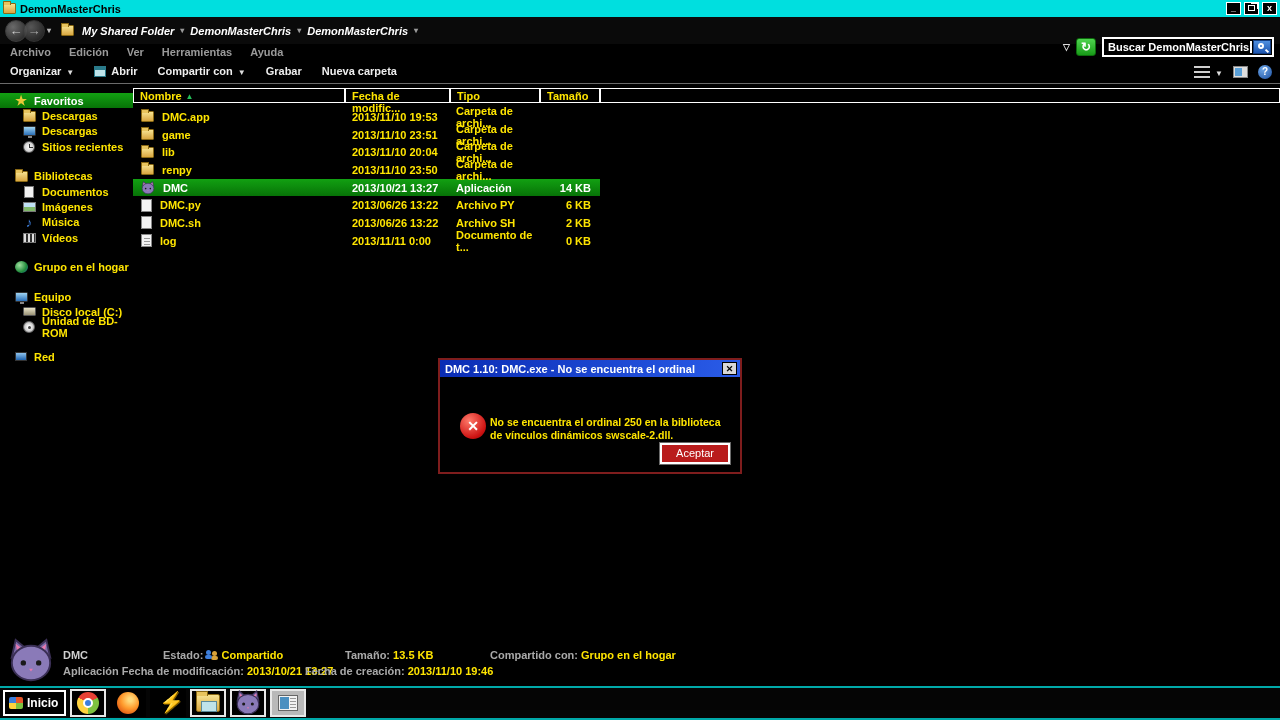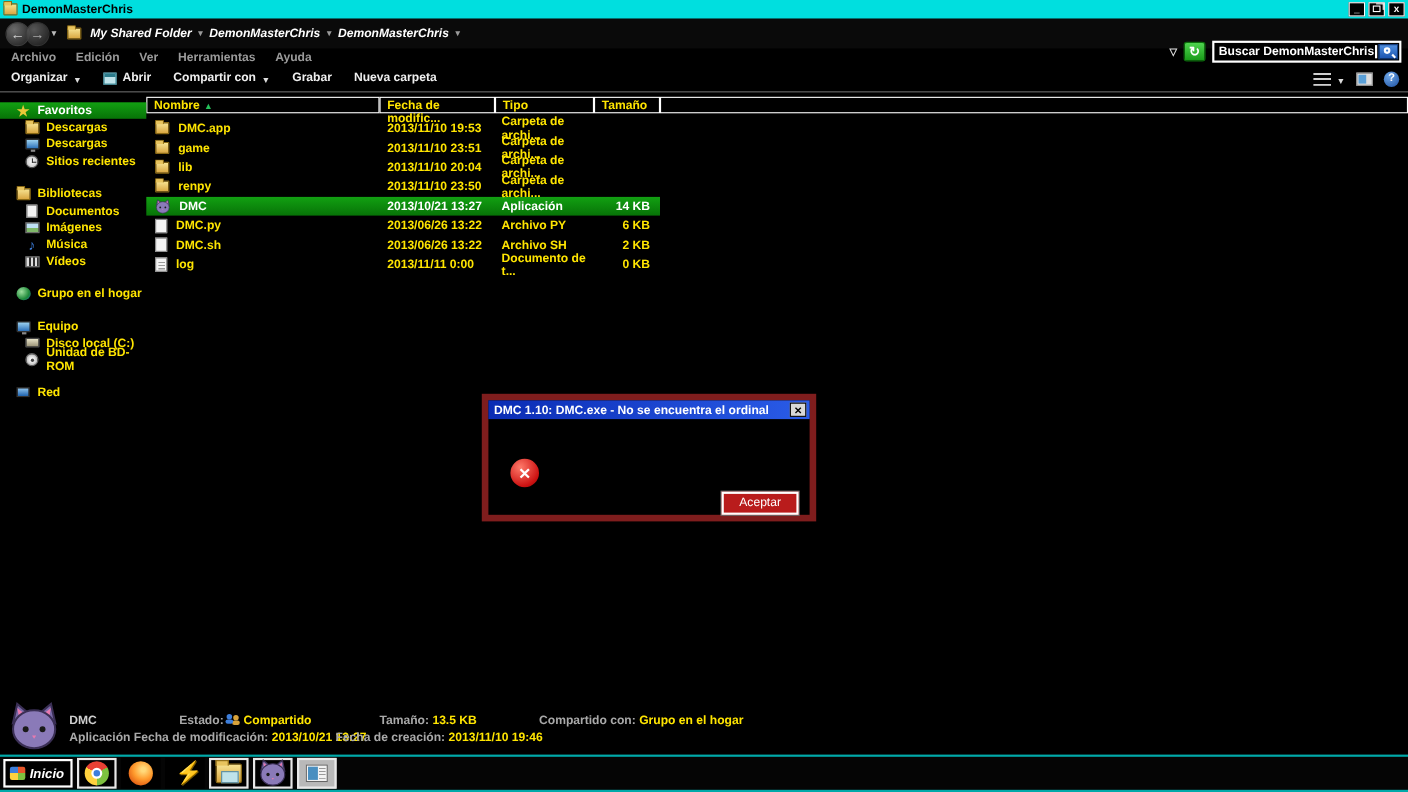--- a/index.html
+++ b/index.html
@@ -118,21 +118,21 @@
     background-image:repeating-linear-gradient(90deg,#ddd 0 2px, transparent 2px 4px); }
   .ic-home { width:13px; height:12px; border-radius:50%;
     background:radial-gradient(circle at 35% 35%, #9fe09f, #1f8a3a 60%, #1a5fae); }
   .ic-disk { width:13px; height:9px; background:linear-gradient(#e8e3c8,#9a9377); border:1px solid #555; border-radius:1px; }
   .ic-disc { width:12px; height:12px; border-radius:50%; background:radial-gradient(#fff 15%, #c9c9c9 60%, #8f8f8f); border:1px solid #666; position:relative; }
   .ic-disc:after { content:""; position:absolute; left:4px; top:4px; width:3px; height:3px; border-radius:50%; background:#444; }
   .ic-net { width:12px; height:9px; background:linear-gradient(#8fc4ee,#1f63ae); border:1px solid #333; }
 
   
   #dialog { position:absolute; left:438px; top:358px; width:304px; height:116px;
-    background:#000; border:6px solid #7f1d1d; }
+    background:#000; border:2px solid #7f1d1d; }
   #dlg-title { height:17px; background:linear-gradient(90deg,#0a2cb4,#2a5ce8); color:#fff;
     display:flex; align-items:center; padding-left:5px; position:relative; }
   #dlg-close { position:absolute; right:3px; top:2px; width:15px; height:13px; background:#d8d8d8;
     border:1px solid #000; color:#000; text-align:center; line-height:12px; font-size:9px; }
   #dlg-body { position:relative; height:97px; }
   #err-ico { position:absolute; left:20px; top:36px; width:26px; height:26px; border-radius:50%;
     background:radial-gradient(circle at 35% 30%, #ff7a6a, #cc1111 70%, #7e0808); color:#fff;
     text-align:center; line-height:26px; font-size:14px; }
   #dlg-msg { position:absolute; left:50px; top:39px; width:238px; color:#ffe500; font-size:10.5px; line-height:13px; }
   #dlg-ok { position:absolute; right:10px; bottom:10px; background:#b91c1c; color:#fff;
@@ -146,21 +146,21 @@
   .dwhite { color:#cfcfcf; }
   .drow  { position:absolute; white-space:nowrap; }
   .people-ico { display:inline-block; width:12px; height:10px; position:relative; vertical-align:-1px; }
   .people-ico:before { content:""; position:absolute; left:0; top:0; width:5px; height:5px; border-radius:50%; background:#3d7edb; box-shadow:6px 1px 0 #d8a23a; }
   .people-ico:after { content:""; position:absolute; left:-1px; top:5px; width:7px; height:4px; border-radius:2px; background:#3d7edb; box-shadow:6px 1px 0 #d8a23a; }
 
   
   #taskbar { position:absolute; left:0; top:686px; width:1280px; height:34px; background:#050505;
     border-top:2px solid #00a9a9; border-bottom:2px solid #00a9a9; display:flex; align-items:center; }
   #startbtn { margin-left:3px; height:26px; border:2px solid #fff; background:#000; color:#fff;
-    display:flex; align-items:center; gap:4px; padding:0 6px 0 4px; font-size:12px;font-style:italic; }
+    display:flex; align-items:center; gap:4px; padding:0 6px 0 4px; font-size:12px; }
   .winflag { display:inline-block; width:14px; height:12px;
     background:conic-gradient(#e8562a 0 25%, #7ec23f 0 50%, #ffd23e 0 75%, #3d7edb 0); border-radius:2px; }
   .taskapp { width:36px; height:28px; margin-left:4px; display:flex; align-items:center; justify-content:center; background:#000; }
   .taskapp.bordered { border:2px solid #e8e8e8; }
   .taskapp.active { background:#b9b9b9; border:2px solid #e8e8e8; }
   .chrome-ico { width:22px; height:22px; border-radius:50%;
     background:conic-gradient(from -60deg,#e84134 0 120deg,#7ec23f 0 240deg,#ffd23e 0); position:relative; }
   .chrome-ico:after { content:""; position:absolute; left:6px; top:6px; width:10px; height:10px;
     border-radius:50%; background:#3d7edb; border:2px solid #fff; box-sizing:border-box; }
   .firefox-ico { width:22px; height:22px; border-radius:50%;
@@ -462,20 +462,21 @@
     </div>
   </div>
 
 <div id="dialog">
   <div id="dlg-title">
     <span>DMC 1.10: DMC.exe - No se encuentra el ordinal</span>
     <div id="dlg-close">✕</div>
   </div>
   <div id="dlg-body">
     <div id="err-ico">✕</div>
+    <div id="dlg-msg">No se encuentra el ordinal 250 en la biblioteca de vínculos dinámicos swscale-2.dll.</div>
     <button id="dlg-ok">Aceptar</button>
   </div>
 </div>
 
 <div id="details">
   <div id="bigcat">
       <svg class="catsvg" width="46" height="46" viewBox="0 0 24 24">
     <polygon points="2,10 4,1 10,6" fill="#7a6aa8" stroke="#3a2f55"></polygon>
     <polygon points="22,10 20,1 14,6" fill="#7a6aa8" stroke="#3a2f55"></polygon>
     <polygon points="4,3 5,8 8,6" fill="#e87ab0"></polygon>

